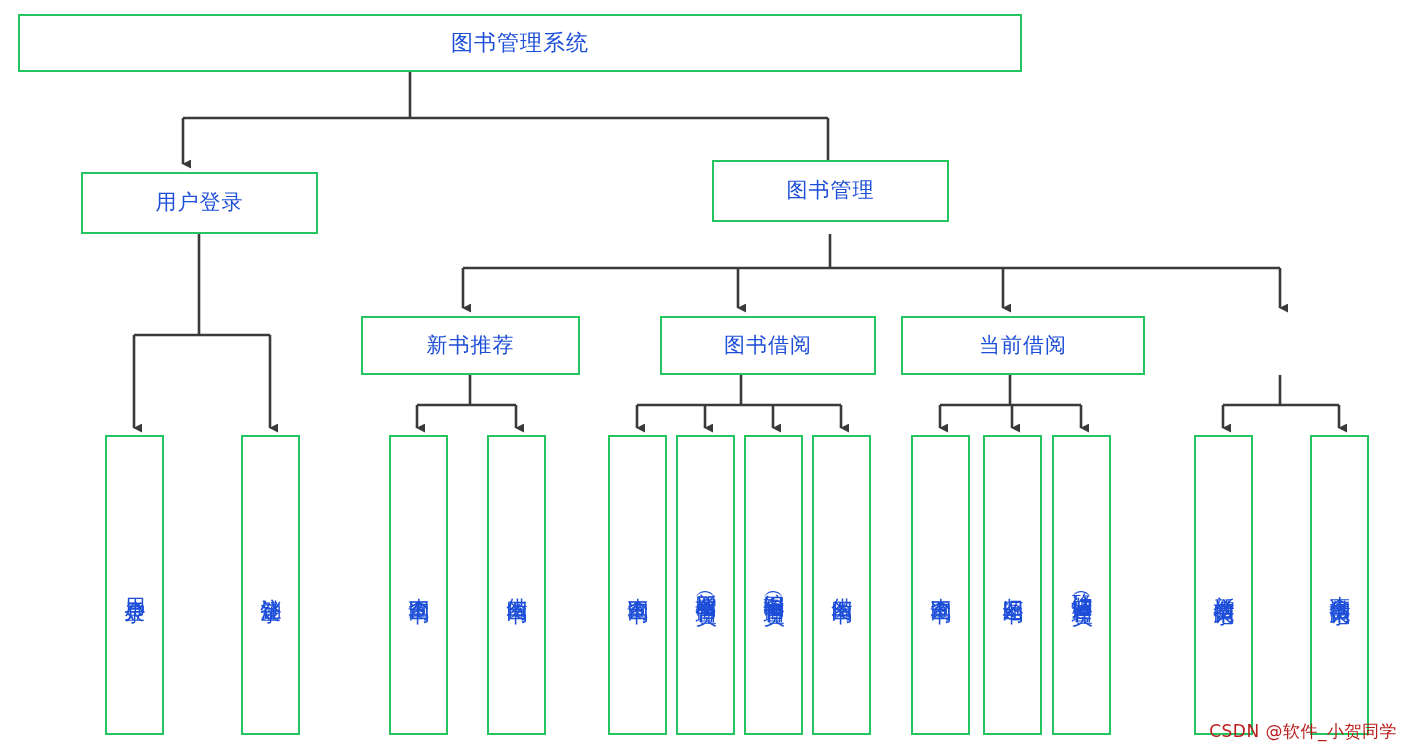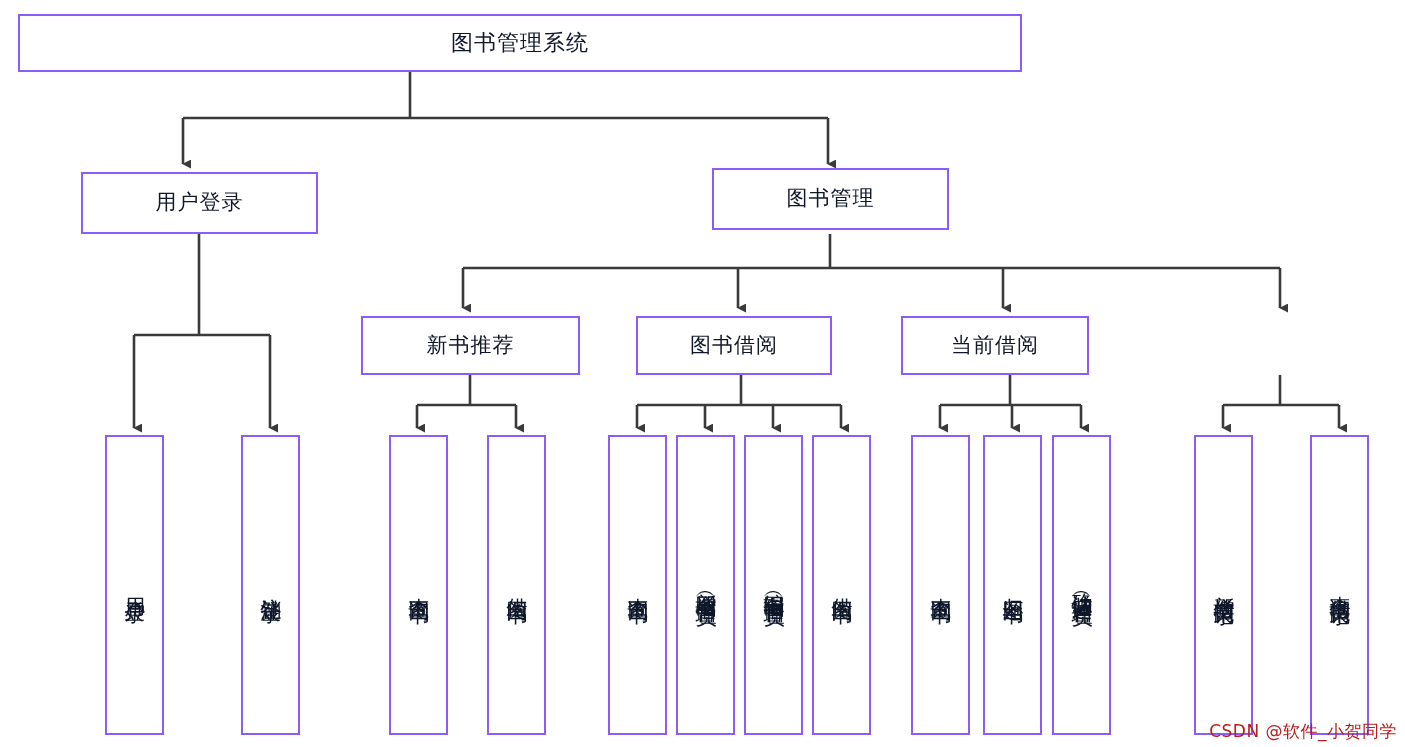--- a/index.html
+++ b/index.html
@@ -23,25 +23,25 @@
     left: 0;
     top: 0;
     width: 1405px;
     height: 747px;
     pointer-events: none;
   }
   .node {
     position: absolute;
     box-sizing: border-box;
     background: #ffffff;
-    border: 2px solid #8b5cf6;
+    border: 2px solid #22c55e;
     display: flex;
     align-items: center;
     justify-content: center;
-    color: #0f172a;
+    color: #1d4ed8;
   }
   .node.horiz .node-label {
     font-size: 21px;
     line-height: 1.1;
     letter-spacing: 1px;
     white-space: nowrap;
   }
   .node.vert {
     align-items: center;
     justify-content: center;
@@ -128,31 +128,31 @@
     </g>
   </svg>
 
   <div class="node horiz" id="root-node" style="left:18px; top:14px; width:1004px; height:58px;">
     <span class="node-label">图书管理系统</span>
   </div>
 
   <div class="node horiz" style="left:81px; top:172px; width:237px; height:62px;">
     <span class="node-label">用户登录</span>
   </div>
-  <div class="node horiz" style="left:712px; top:168px; width:237px; height:62px;">
+  <div class="node horiz" style="left:712px; top:160px; width:237px; height:62px;">
     <span class="node-label">图书管理</span>
   </div>
 
   <div class="node horiz" style="left:361px; top:316px; width:219px; height:59px;">
     <span class="node-label">新书推荐</span>
   </div>
-  <div class="node horiz" style="left:636px; top:316px; width:196px; height:59px;">
+  <div class="node horiz" style="left:660px; top:316px; width:216px; height:59px;">
     <span class="node-label">图书借阅</span>
   </div>
-  <div class="node horiz" style="left:901px; top:316px; width:188px; height:59px;">
+  <div class="node horiz" style="left:901px; top:316px; width:244px; height:59px;">
     <span class="node-label">当前借阅</span>
   </div>
 
   <div class="node vert" style="left:105px; top:435px; width:59px; height:300px;">
     <span class="node-label">用户登录</span>
   </div>
   <div class="node vert" style="left:241px; top:435px; width:59px; height:300px;">
     <span class="node-label">注销登录</span>
   </div>
   <div class="node vert" style="left:389px; top:435px; width:59px; height:300px;">

